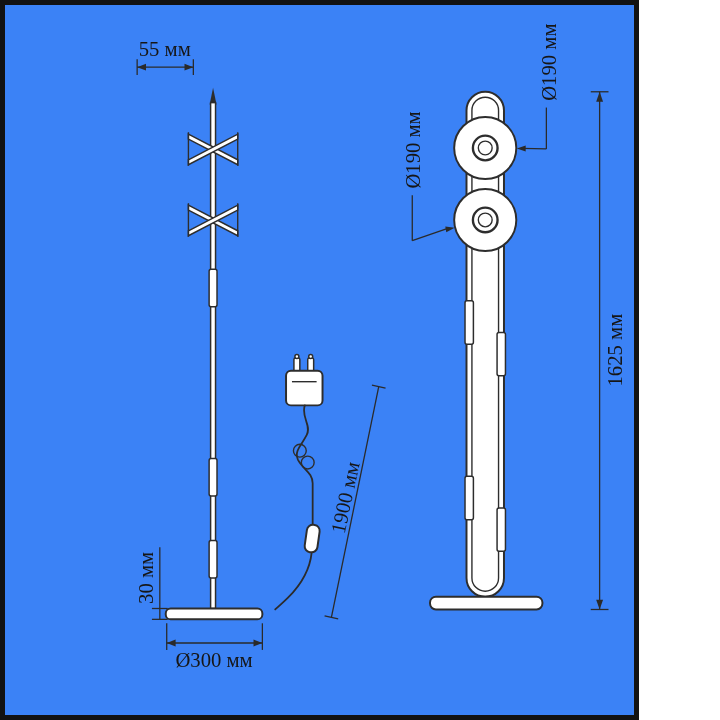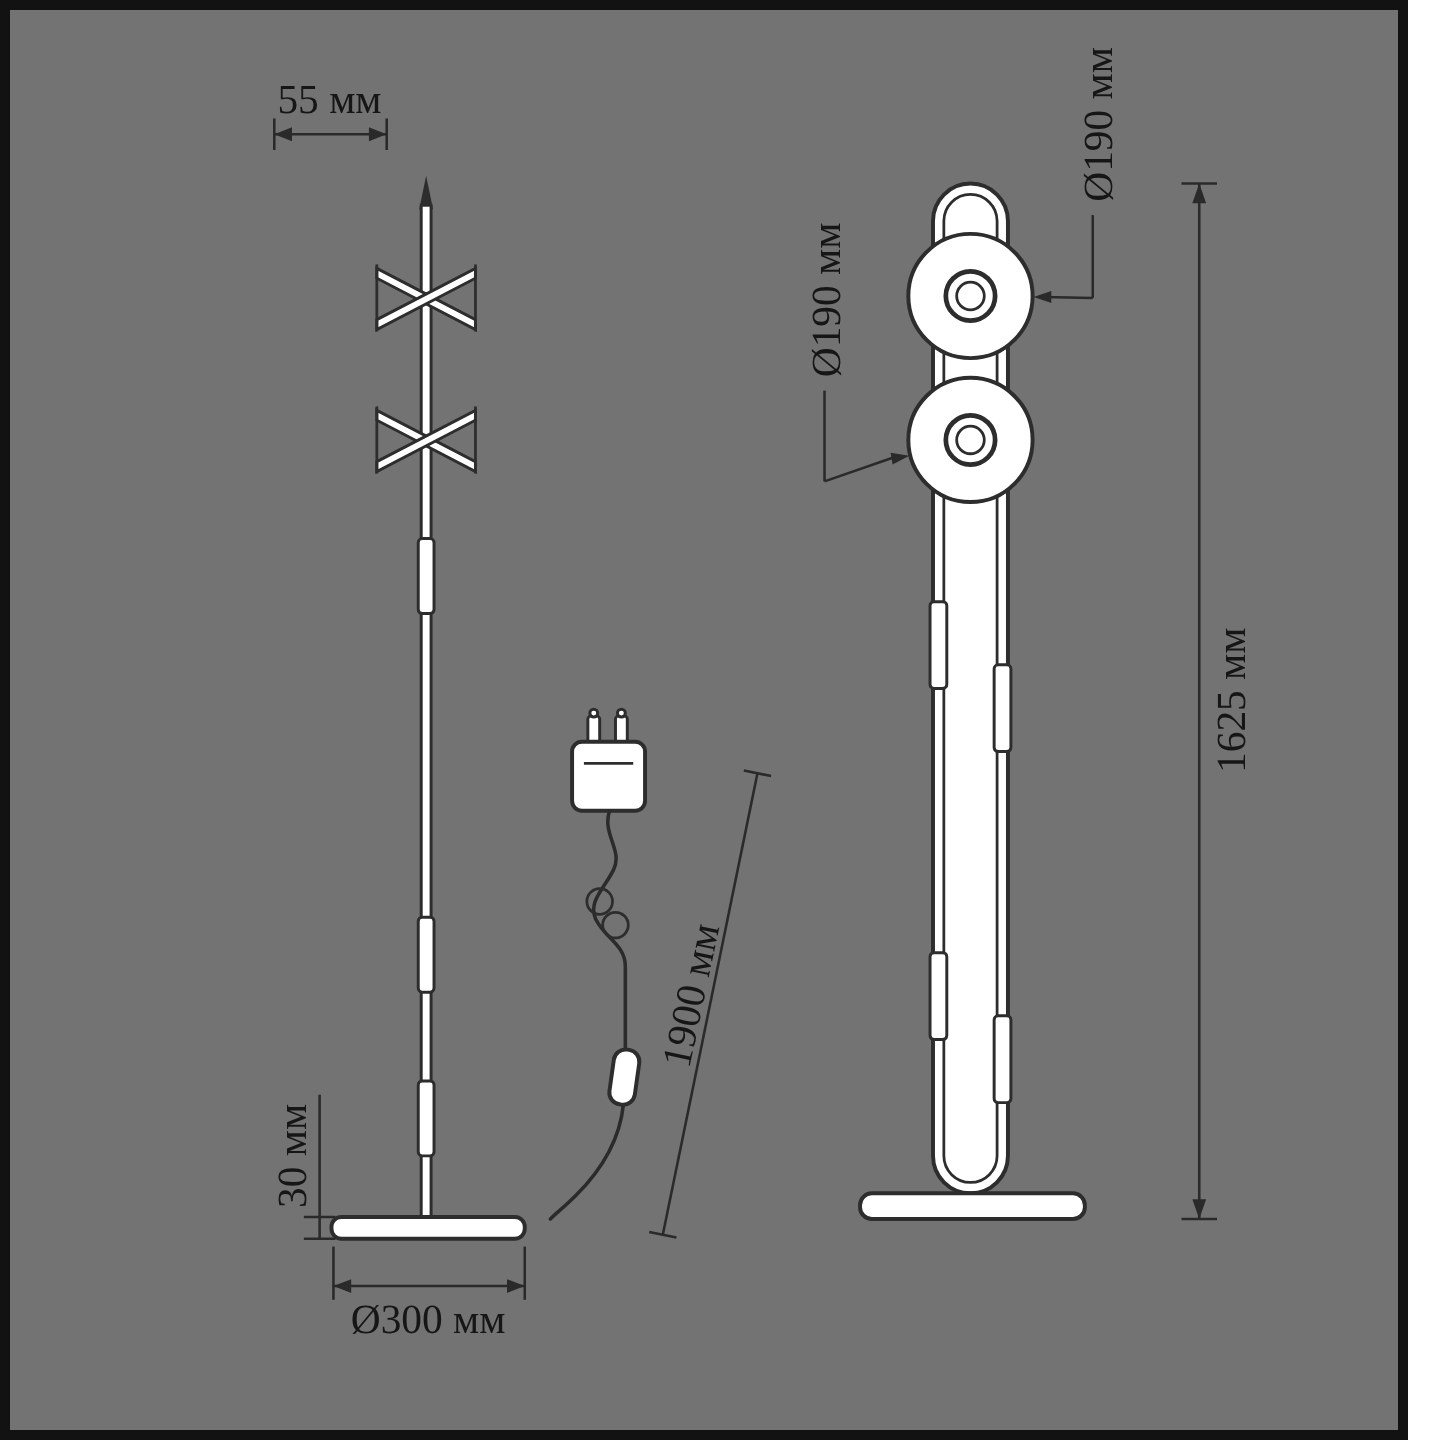--- a/index.html
+++ b/index.html
@@ -1,18 +1,18 @@
 <!DOCTYPE html>
 <html><head>
 <meta charset="utf-8">
 <style>
   html,body{margin:0;padding:0;background:#ffffff;}
   .canvas{
-    width:704px;height:720px;box-sizing:border-box;
-    background:#737373;border:5px solid #121212;
+    width:639px;height:720px;box-sizing:border-box;
+    background:#3b82f6;border:5px solid #121212;
     position:relative;overflow:hidden;
   }
   svg{display:block;width:710px;height:710px;}
   .obj{fill:#ffffff;stroke:#2d2d2d;stroke-width:2;}
   .objthin{fill:#ffffff;stroke:#2d2d2d;stroke-width:1.5;}
   .solid{fill:#2d2d2d;stroke:none;}
   .thin{fill:none;stroke:#2d2d2d;stroke-width:1.4;}
   .cable{fill:none;stroke:#2b2b2b;stroke-width:1.8;stroke-linecap:round;}
   .dim{stroke:#2a2a2a;stroke-width:1.3;fill:none;}
   .dimfill{fill:#2a2a2a;stroke:none;}

